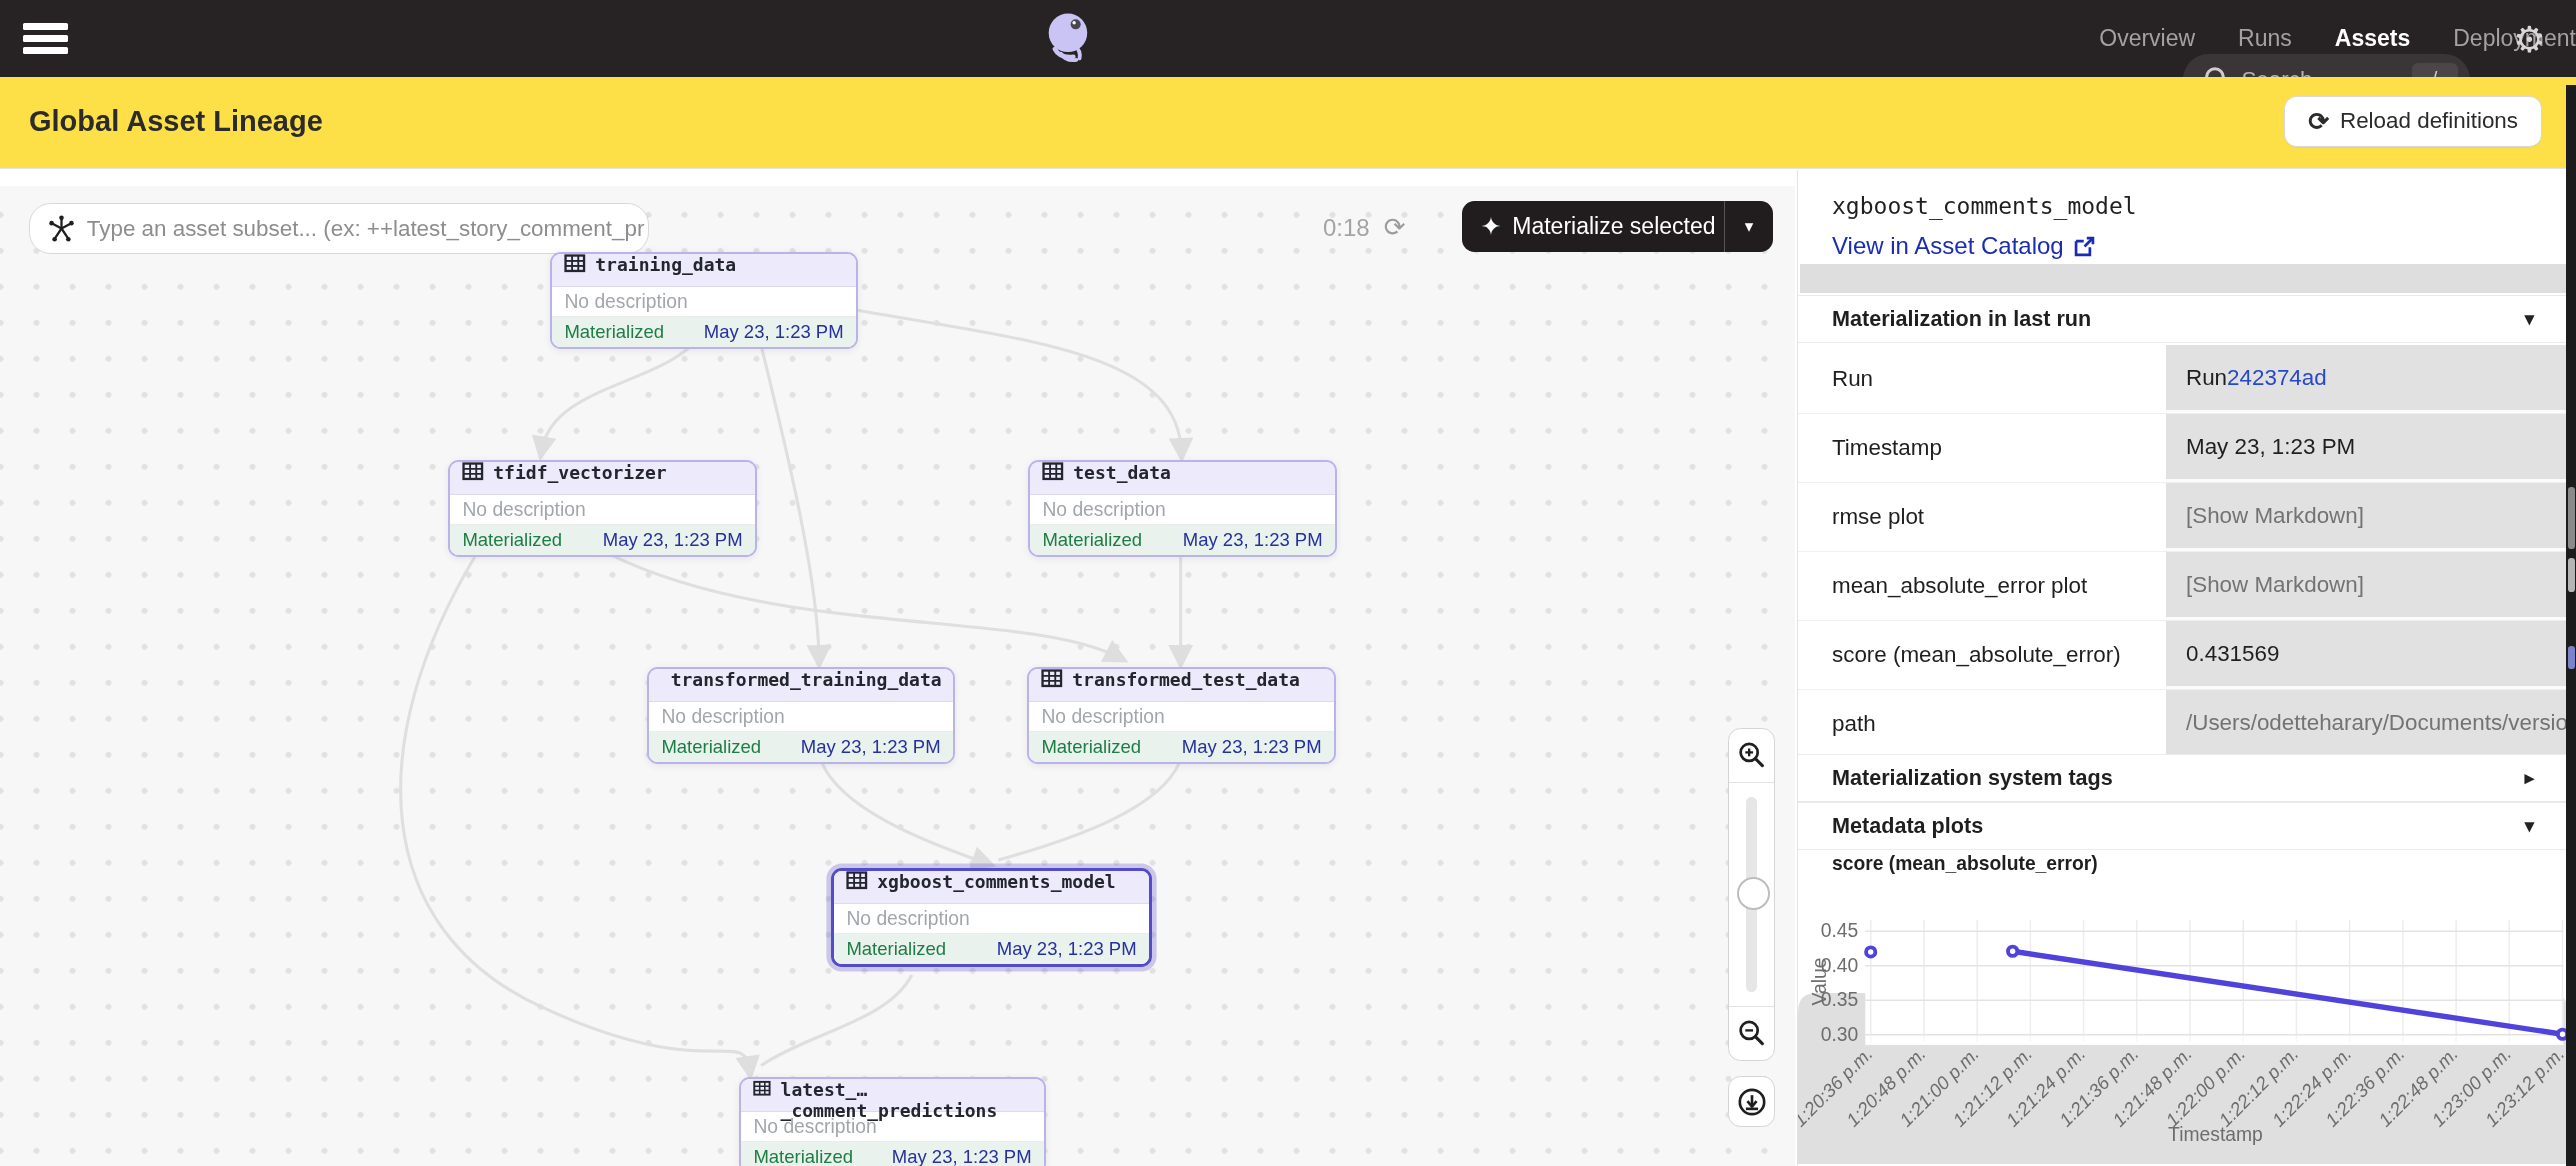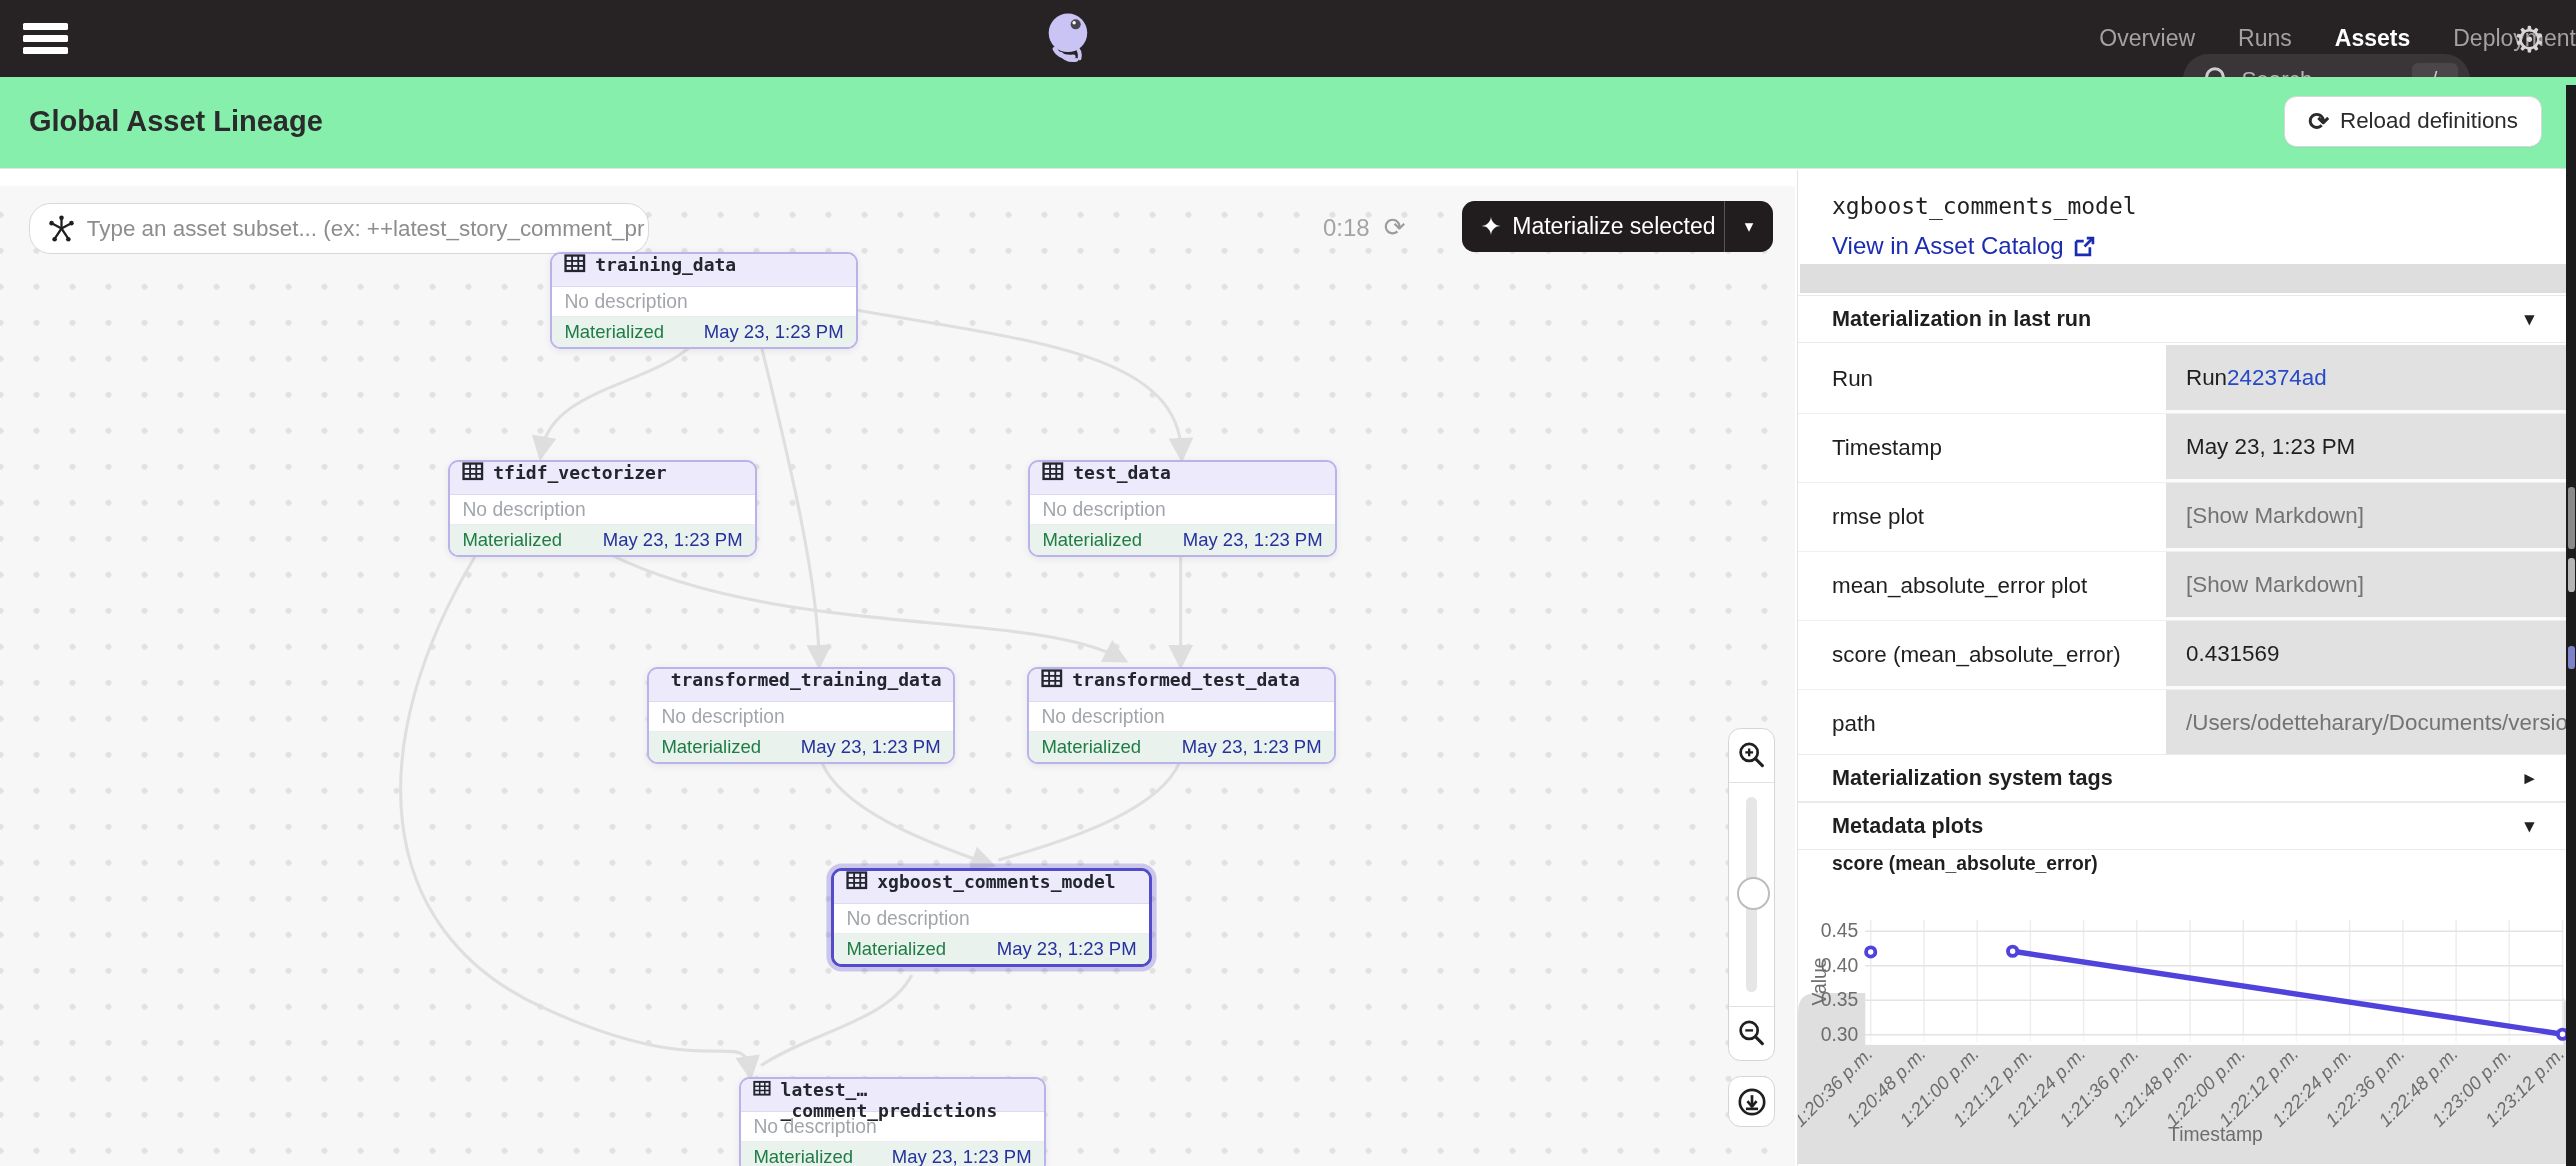--- a/index.html
+++ b/index.html
@@ -17,21 +17,21 @@
   .navtabs{display:flex;gap:43px;margin-left:46px;font-size:23px;color:#A5A1A2;}
   .navtab{cursor:pointer;}
   .navtab.active{color:#fff;font-weight:700;}
   .searchpill{position:absolute;left:2183px;top:14px;width:287px;height:51px;background:#3A3637;
               border-radius:25.5px;display:flex;align-items:center;color:#B7B4B5;font-size:22.4px;margin-top:40px;}
   .searchpill .kbd{position:absolute;right:12.4px;top:8.5px;width:46px;height:34px;background:#4B4748;
                    border-radius:6.2px;color:#CFCCCD;display:flex;align-items:center;justify-content:center;font-size:20px;}
   .gear{position:absolute;left:2510px;top:20px;width:39px;height:39px;color:#D8D6D6;font-size:36px;line-height:39px;text-align:center;}
 
   
-  .pagehead{position:absolute;left:0;top:77px;width:100%;height:91px;background:#86efac;border-bottom:1.5px solid #E3E3E3;}
+  .pagehead{position:absolute;left:0;top:77px;width:100%;height:91px;background:#fde047;border-bottom:1.5px solid #E3E3E3;}
   .pagetitle{position:absolute;left:29px;top:28px;font-size:29px;font-weight:700;color:#2B2B2B;}
   .reloadbtn{position:absolute;right:34px;top:18.5px;height:49px;padding:0 23px;background:#fff;
              border:1.5px solid #D8D8D8;border-radius:12.4px;display:flex;align-items:center;gap:10.8px;
              font-size:22.4px;color:#2B2B2B;cursor:pointer;box-shadow:0 0.8px 1.5px rgba(0,0,0,.04);}
   .reloadbtn .ric{font-size:25px;font-weight:700;}
 
   
   .main{position:absolute;left:0;top:170px;width:100%;height:997px;}
   .graph{position:absolute;left:0;top:16px;width:1795px;height:997px;background:#F8F7F7;
          background-image:radial-gradient(circle,#E2E1E1 2.7px,transparent 3.1px);

